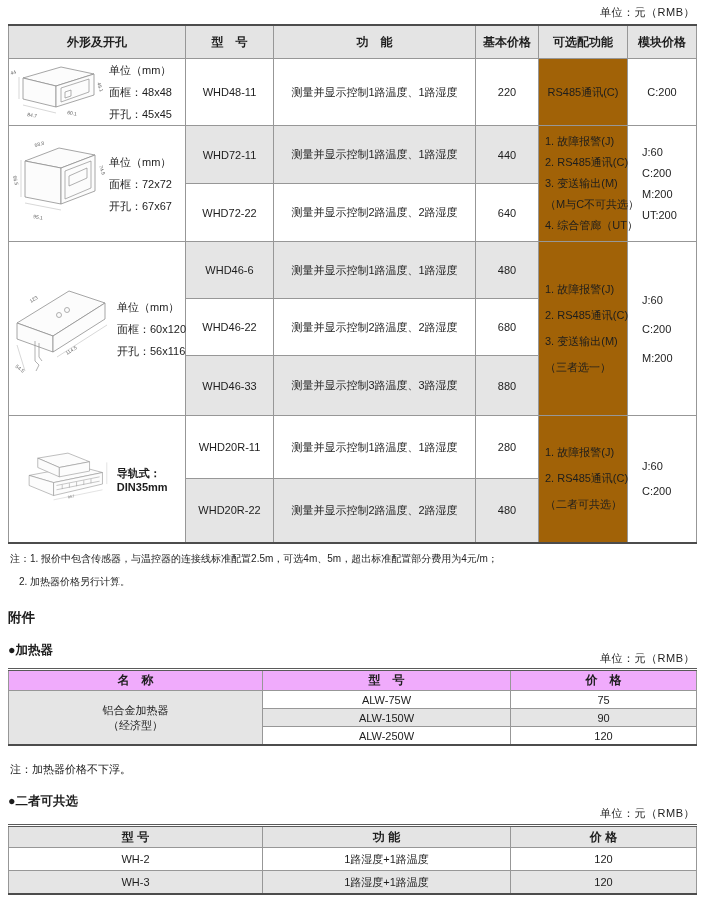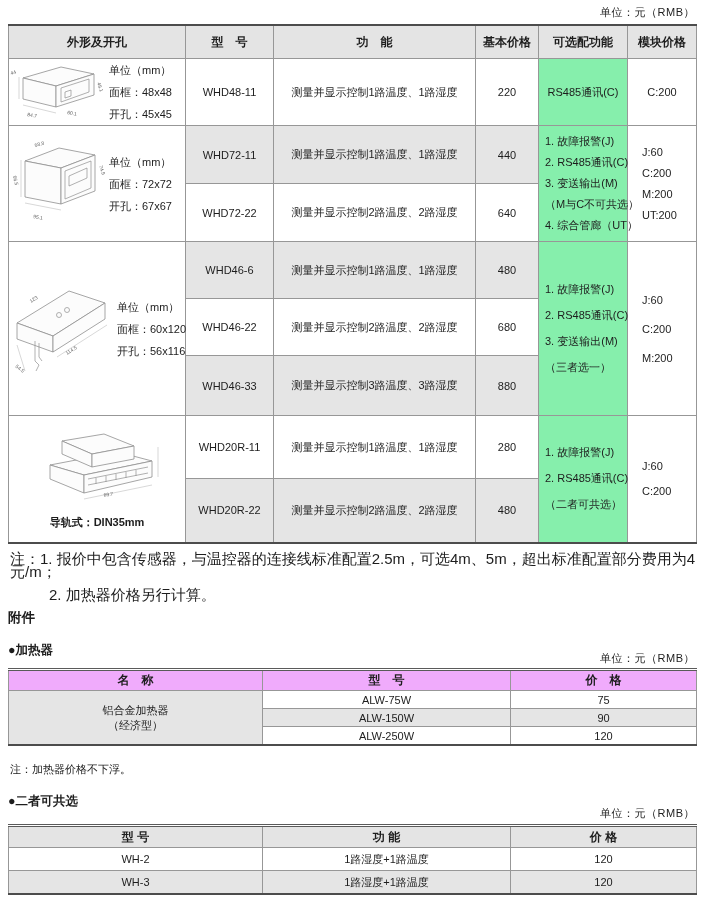--- a/index.html
+++ b/index.html
@@ -17,38 +17,38 @@
   table.main{position:absolute;left:8px;top:24px;width:688px;
              border-top:2px solid #4c4c4c;border-bottom:2px solid #4c4c4c;}
   .main th{background:#e4e4e4;font-size:12px;font-weight:bold;height:32px;}
   .sh{background:#e5e5e5;}
   .model,.price{text-align:center;font-size:11px;}
   .func{text-align:center;font-size:11px;}
   .shape-cell{vertical-align:middle;background:#fff;}
   .shape-flex{display:flex;align-items:center;justify-content:flex-start;}
   .shape-flex svg{flex:none;}
   .dims{font-size:11px;line-height:22px;margin-left:2px;white-space:nowrap;}
-  .rail-wrap{display:flex;flex-direction:column;align-items:center;justify-content:center;}
+  .rail-wrap{display:flex;flex-direction:row;align-items:center;justify-content:center;}
   .rail-cap{font-size:11px;font-weight:bold;margin-top:2px;}
-  .opt{font-size:11px;vertical-align:middle;background:#86efac;}
+  .opt{font-size:11px;vertical-align:middle;background:#a16207;}
   .opt .line{padding-left:6px;white-space:nowrap;}
   .opt.center .line{text-align:center;padding-left:0;}
   .g2o .line{margin:6px 0;}
   .g3o .line{margin:11px 0;}
   .g4o .line{margin:11px 0;}
   .mod{font-size:11px;vertical-align:middle;background:#fff;}
   .mod .line{padding-left:14px;white-space:nowrap;}
   .mod.center .line{text-align:center;padding-left:0;}
   .g2m .line{margin:9px 0;}
   .g3m .line{margin:17px 0;}
   .g4m .line{margin:13px 0;}
 
   
-  .note-main{position:absolute;left:10px;top:552px;font-size:15px;line-height:13px;}
-  .note-main .l2{margin-left:39px;margin-top:10px;}
+  .note-main{position:absolute;left:10px;top:552px;font-size:10px;line-height:13px;}
+  .note-main .l2{margin-left:9px;margin-top:10px;}
   .attach-title{position:absolute;left:8px;top:609px;font-size:13.5px;font-weight:bold;}
   .sec-title{position:absolute;left:8px;font-size:12.5px;font-weight:bold;}
   #sec-heater{top:642px;}
   #sec-sensor{top:793px;}
   .note-heater{position:absolute;left:10px;top:762px;font-size:11px;}
 
   
   table.heater{position:absolute;left:8px;top:668px;width:688px;
                border-top:3px double #5a5a5a;border-bottom:2px solid #4c4c4c;}
   .heater th{background:#f0abfc;font-size:12px;font-weight:bold;height:19px;}

